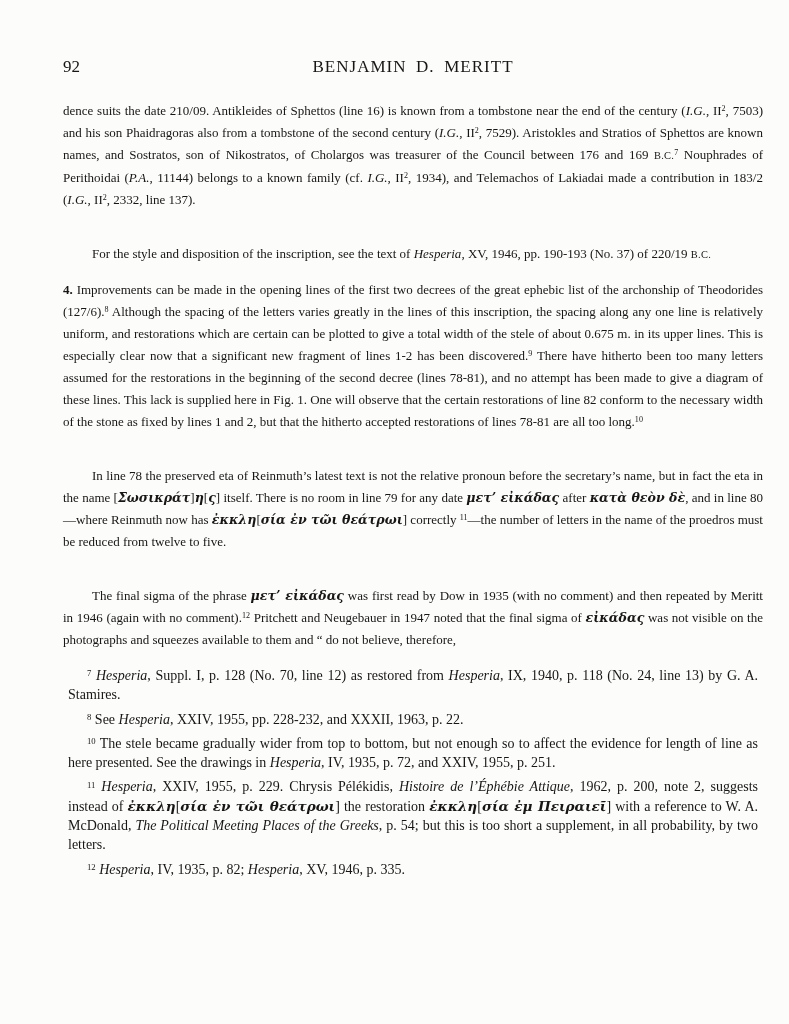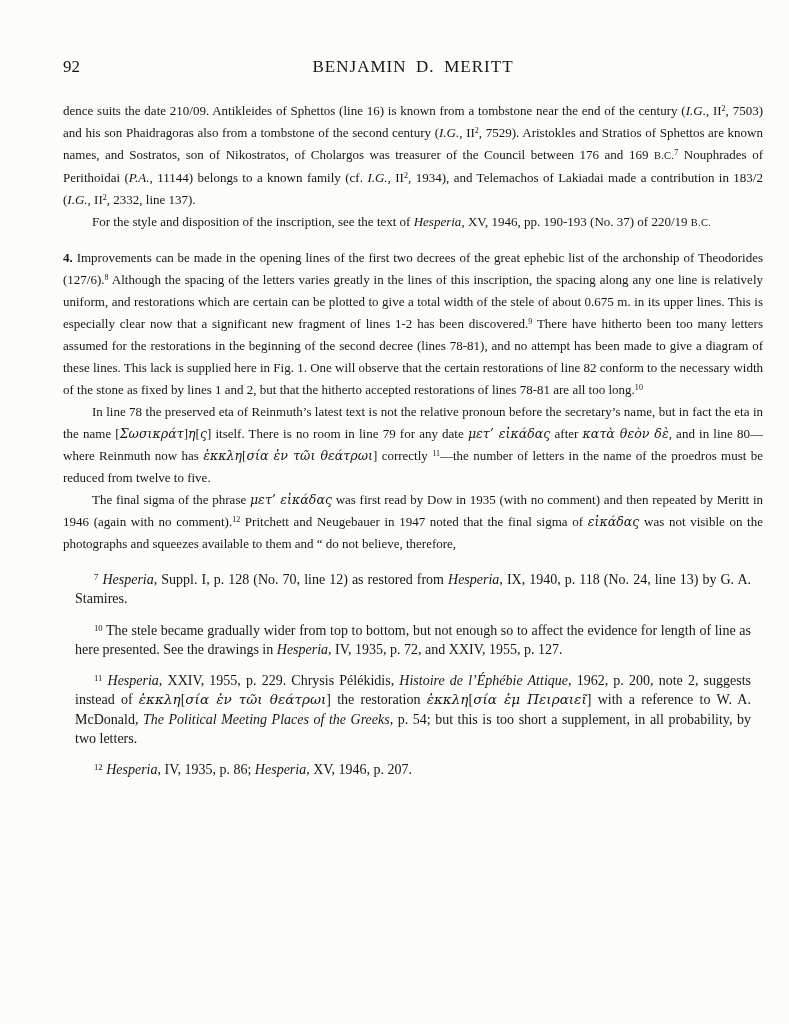--- a/index.html
+++ b/index.html
@@ -34,33 +34,33 @@
     letter-spacing: 0.06em;
     word-spacing: 0.25em;
   }
   .body-text {
     margin-top: 23px;
     font-size: 13px;
     line-height: 22px;
     text-align: justify;
   }
   .para { margin: 0; }
-  .para.indent { text-indent: 29px; }
+  .para.indent { text-indent: 29px; margin-top: 32px; }
   .para.section-start { margin-top: 13px; }
   .footnotes {
     margin-top: 15px;
     font-size: 14px;
     line-height: 19.3px;
     text-align: justify;
   }
-  .footnote { margin: 12px; text-indent: 19px; }
+  .footnote { margin: 5px; text-indent: 19px; }
   
   .i  { font-style: italic; }
   .b  { font-weight: bold; }
-  .g  { font-style: italic; font-family: "DejaVu Serif", serif; font-size: 0.97em; }
+  .g  { font-style: italic; font-family: "DejaVu Serif", serif; font-size: 0.97em; font-weight: bold; }
   .sc { font-size: 0.8em; letter-spacing: 0.03em; }
   .sup {
     font-size: 0.62em;
     position: relative;
     top: -0.45em;
     line-height: 0;
   }
 </style>
 </head>
 <body>
@@ -75,18 +75,19 @@
   <div class="body-text">
     <p class="para"><span>dence suits the date 210/09. Antikleides of Sphettos (line 16) is known from a tombstone near the end of the century (</span><span class="i">I.G.</span><span>, II</span><span class="sup">2</span><span>, 7503) and his son Phaidragoras also from a tombstone of the second century (</span><span class="i">I.G.</span><span>, II</span><span class="sup">2</span><span>, 7529). Aristokles and Stratios of Sphettos are known names, and Sostratos, son of Nikostratos, of Cholargos was treasurer of the Council between 176 and 169 </span><span class="sc">B.C.</span><span class="sup">7</span><span> Nouphrades of Perithoidai (</span><span class="i">P.A.</span><span>, 11144) belongs to a known family (cf. </span><span class="i">I.G.</span><span>, II</span><span class="sup">2</span><span>, 1934), and Telemachos of Lakiadai made a contribution in 183/2 (</span><span class="i">I.G.</span><span>, II</span><span class="sup">2</span><span>, 2332, line 137).</span></p>
     <p class="para indent"><span>For the style and disposition of the inscription, see the text of </span><span class="i">Hesperia</span><span>, XV, 1946, pp. 190-193 (No. 37) of 220/19 </span><span class="sc">B.C.</span></p>
     <p class="para section-start"><span class="b">4.</span><span> Improvements can be made in the opening lines of the first two decrees of the great ephebic list of the archonship of Theodorides (127/6).</span><span class="sup">8</span><span> Although the spacing of the letters varies greatly in the lines of this inscription, the spacing along any one line is relatively uniform, and restorations which are certain can be plotted to give a total width of the stele of about 0.675 m. in its upper lines. This is especially clear now that a significant new fragment of lines 1-2 has been discovered.</span><span class="sup">9</span><span> There have hitherto been too many letters assumed for the restorations in the beginning of the second decree (lines 78-81), and no attempt has been made to give a diagram of these lines. This lack is supplied here in Fig. 1. One will observe that the certain restorations of line 82 conform to the necessary width of the stone as fixed by lines 1 and 2, but that the hitherto accepted restorations of lines 78-81 are all too long.</span><span class="sup">10</span></p>
     <p class="para indent"><span>In line 78 the preserved eta of Reinmuth’s latest text is not the relative pronoun before the secretary’s name, but in fact the eta in the name [</span><span class="g">Σωσικράτ</span><span>]</span><span class="g">η</span><span>[</span><span class="g">ς</span><span>] itself. There is no room in line 79 for any date </span><span class="g">μετ’ εἰκάδας</span><span> after </span><span class="g">κατὰ θεὸν δὲ</span><span>, and in line 80—where Reinmuth now has </span><span class="g">ἐκκλη</span><span>[</span><span class="g">σία ἐν τῶι θεάτρωι</span><span>] correctly </span><span class="sup">11</span><span>—the number of letters in the name of the proedros must be reduced from twelve to five.</span></p>
     <p class="para indent"><span>The final sigma of the phrase </span><span class="g">μετ’ εἰκάδας</span><span> was first read by Dow in 1935 (with no comment) and then repeated by Meritt in 1946 (again with no comment).</span><span class="sup">12</span><span> Pritchett and Neugebauer in 1947 noted that the final sigma of </span><span class="g">εἰκάδας</span><span> was not visible on the photographs and squeezes available to them and “ do not believe, therefore,</span></p>
   </div>
 
   <div class="footnotes">
     <p class="footnote"><span class="sup">7</span><span> </span><span class="i">Hesperia</span><span>, Suppl. I, p. 128 (No. 70, line 12) as restored from </span><span class="i">Hesperia</span><span>, IX, 1940, p. 118 (No. 24, line 13) by G. A. Stamires.</span></p>
-    <p class="footnote"><span class="sup">10</span><span> The stele became gradually wider from top to bottom, but not enough so to affect the evidence for length of line as here presented. See the drawings in </span><span class="i">Hesperia</span><span>, IV, 1935, p. 72, and XXIV, 1955, p. 127.</span></p>
+    <p class="footnote"><span class="sup">8</span><span> See </span><span class="i">Hesperia</span><span>, XXIV, 1955, pp. 228-232, and XXXII, 1963, p. 22.</span></p>
+    <p class="footnote"><span class="sup">10</span><span> The stele became gradually wider from top to bottom, but not enough so to affect the evidence for length of line as here presented. See the drawings in </span><span class="i">Hesperia</span><span>, IV, 1935, p. 72, and XXIV, 1955, p. 251.</span></p>
     <p class="footnote"><span class="sup">11</span><span> </span><span class="i">Hesperia</span><span>, XXIV, 1955, p. 229. Chrysis Pélékidis, </span><span class="i">Histoire de l’Éphébie Attique</span><span>, 1962, p. 200, note 2, suggests instead of </span><span class="g">ἐκκλη</span><span>[</span><span class="g">σία ἐν τῶι θεάτρωι</span><span>] the restoration </span><span class="g">ἐκκλη</span><span>[</span><span class="g">σία ἐμ Πειραιεῖ</span><span>] with a reference to W. A. McDonald, </span><span class="i">The Political Meeting Places of the Greeks</span><span>, p. 54; but this is too short a supplement, in all probability, by two letters.</span></p>
-    <p class="footnote"><span class="sup">12</span><span> </span><span class="i">Hesperia</span><span>, IV, 1935, p. 86; </span><span class="i">Hesperia</span><span>, XV, 1946, p. 207.</span></p>
+    <p class="footnote"><span class="sup">12</span><span> </span><span class="i">Hesperia</span><span>, IV, 1935, p. 82; </span><span class="i">Hesperia</span><span>, XV, 1946, p. 335.</span></p>
   </div>
 
 </div>
 
 </body></html>

